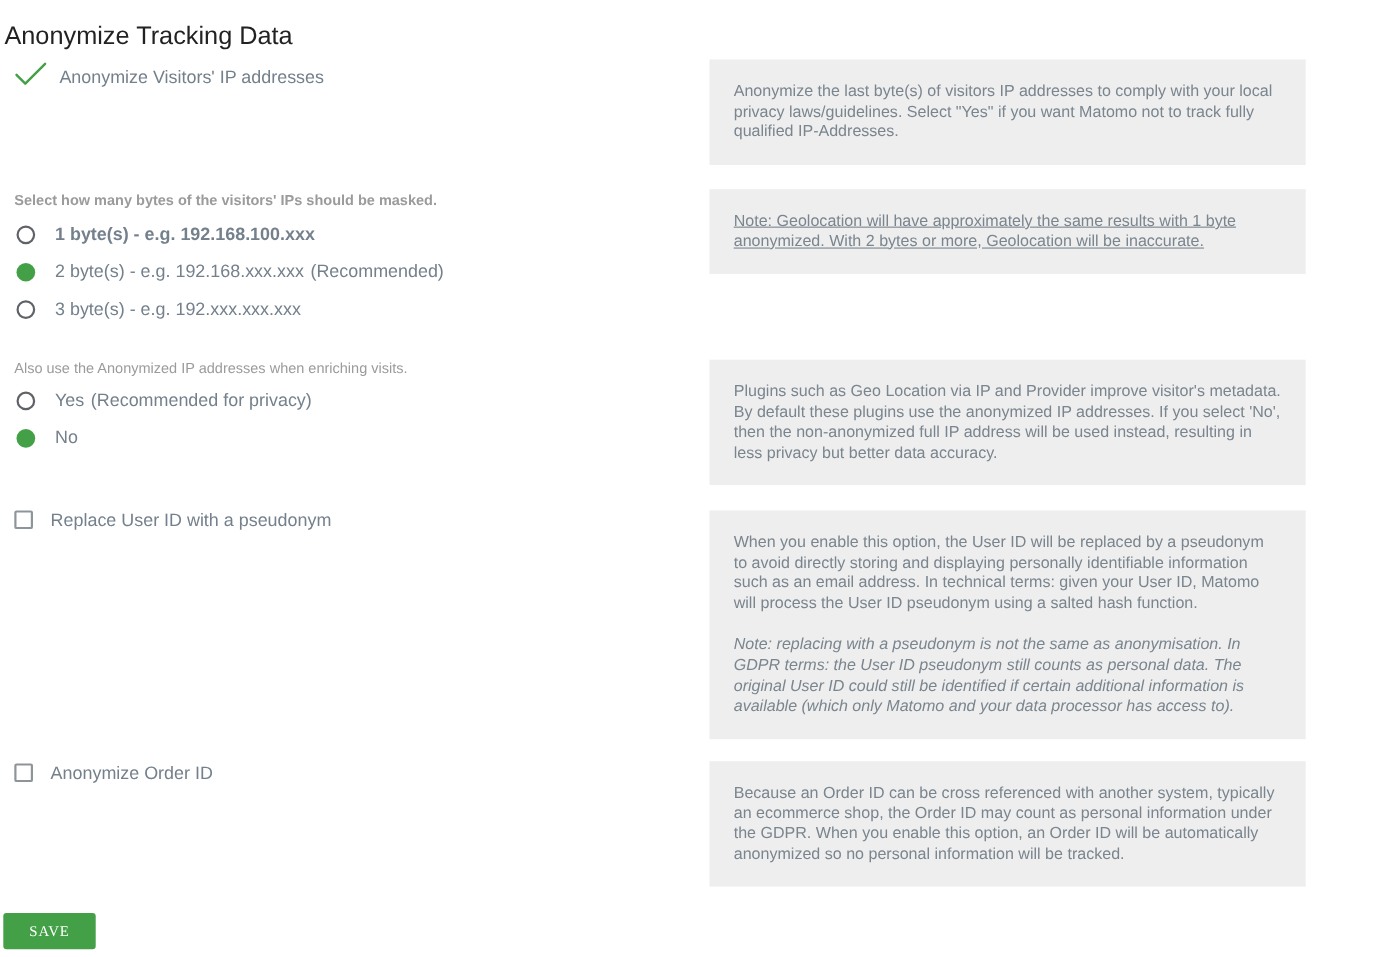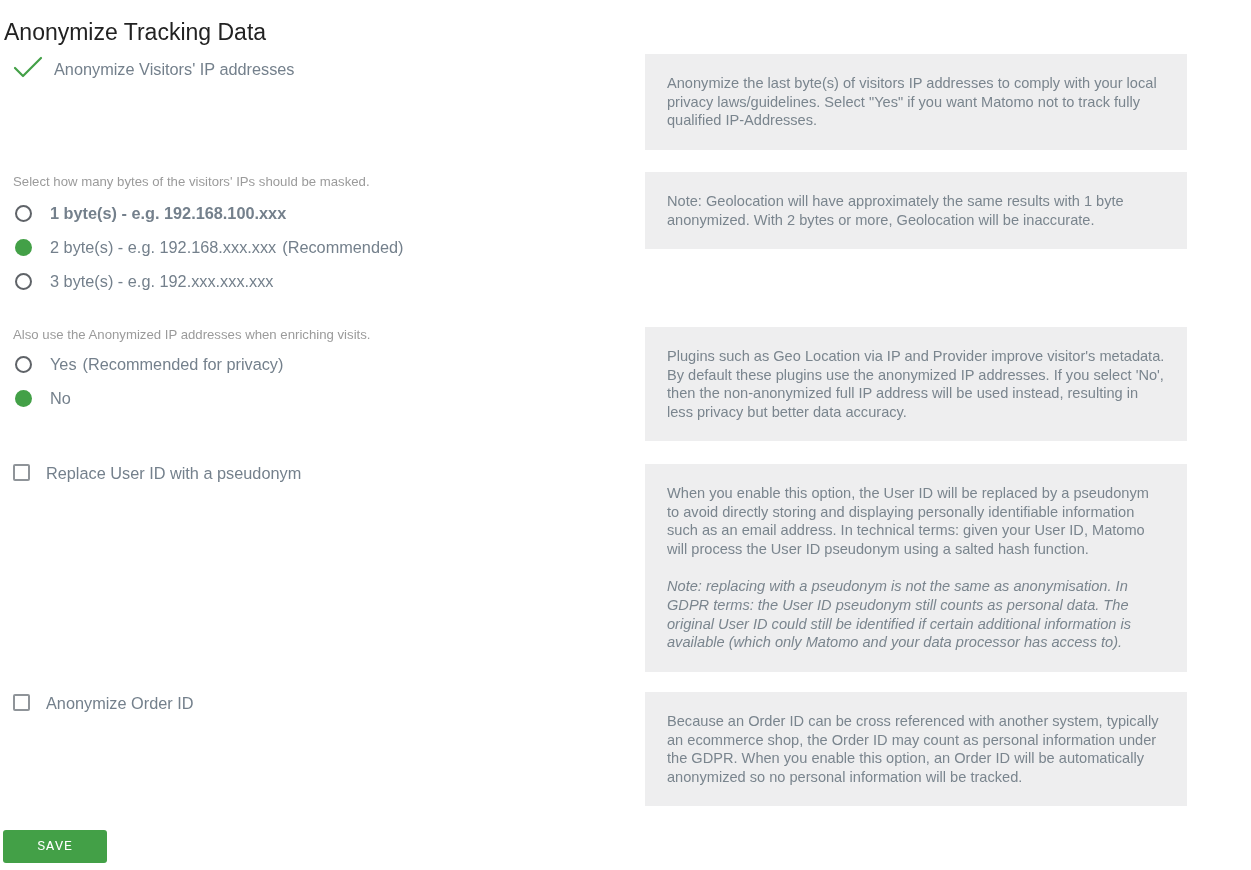--- a/index.html
+++ b/index.html
@@ -32,22 +32,22 @@
     border-radius:2px;background:#ffffff;flex:0 0 auto;cursor:pointer;
   }
   .helpbox{
     left:645px;width:542px;box-sizing:border-box;background:#EEEEEF;
     padding:20px 22px;color:#7A858E;font-size:14.6px;line-height:18.6px;
   }
   .helpbox p{margin:0;}
   .helpbox p + p{margin-top:19px;}
   .helpbox .italic{font-style:italic;}
   .save-btn{
-    left:3px;top:830px;width:104px;height:33px;border:none;border-radius:3px;
-    background:#43A047;color:#ffffff;font-family:Liberation Mono, monospace;
+    left:3px;top:830px;width:84px;height:33px;border:none;border-radius:3px;
+    background:#43A047;color:#ffffff;font-family:Liberation Serif, serif;
     font-size:13.5px;letter-spacing:0.8px;cursor:pointer;
     display:flex;align-items:center;justify-content:center;
   }
   .check-icon{flex:0 0 auto;}
 </style>
 </head>
 <body>
 
 <h2 class="abs page-title">Anonymize Tracking Data</h2>
 
@@ -56,36 +56,36 @@
     <svg width="30" height="24" viewBox="0 0 30 24">
       <polyline points="2,13 10,21 28,3" fill="none" stroke="#43A047" stroke-width="2.2" stroke-linecap="round" stroke-linejoin="round"></polyline>
     </svg>
   </span>
   <span class="opt-label">Anonymize Visitors' IP addresses</span>
 </div>
 <div class="abs helpbox" style="top:54px;">
   <p>Anonymize the last byte(s) of visitors IP addresses to comply with your local privacy laws/guidelines. Select "Yes" if you want Matomo not to track fully qualified IP-Addresses.</p>
 </div>
 
-<div class="abs field-label" style="left:13px;top:174px;">Select how many bytes of the visitors' IPs should be masked.</div>
+<div class="abs field-label" style="left:13px;top:174px;font-weight:bold;">Select how many bytes of the visitors' IPs should be masked.</div>
 
 <div class="abs radio-row" style="top:204px;font-weight:bold;">
   <span class="radio"></span>
   <span class="opt-label"><span>1 byte(s) - e.g. 192.168.100.xxx</span><span class="opt-suffix"></span></span>
 </div>
 <div class="abs radio-row" style="top:238px;">
   <span class="radio checked"></span>
   <span class="opt-label"><span>2 byte(s) - e.g. 192.168.xxx.xxx</span><span class="opt-suffix">(Recommended)</span></span>
 </div>
 <div class="abs radio-row" style="top:272px;">
   <span class="radio"></span>
   <span class="opt-label"><span>3 byte(s) - e.g. 192.xxx.xxx.xxx</span><span class="opt-suffix"></span></span>
 </div>
 
-<div class="abs helpbox" style="top:172px;">
+<div class="abs helpbox" style="top:172px;text-decoration:underline;">
   <p>Note: Geolocation will have approximately the same results with 1 byte anonymized. With 2 bytes or more, Geolocation will be inaccurate.</p>
 </div>
 
 <div class="abs field-label" style="left:13px;top:327px;text-align:right;">Also use the Anonymized IP addresses when enriching visits.</div>
 
 <div class="abs radio-row" style="top:355px;">
   <span class="radio"></span>
   <span class="opt-label"><span>Yes</span><span class="opt-suffix">(Recommended for privacy)</span></span>
 </div>
 <div class="abs radio-row" style="top:389px;">

